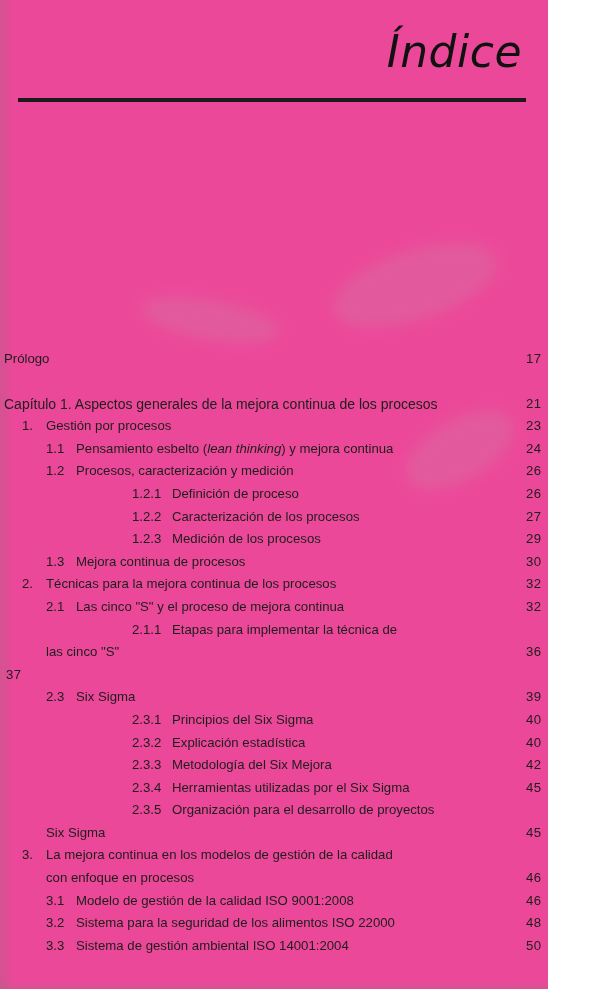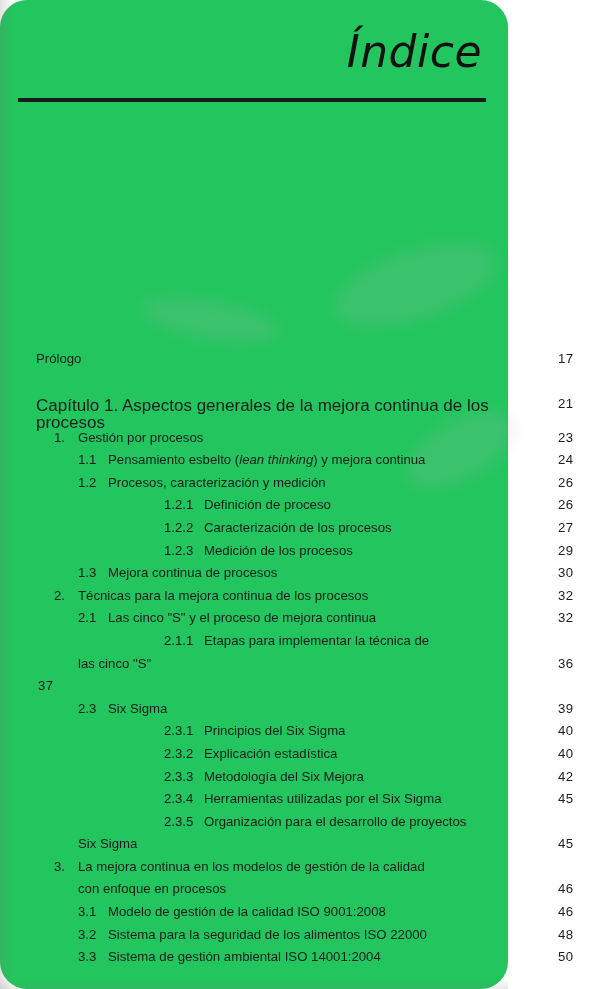--- a/index.html
+++ b/index.html
@@ -10,24 +10,23 @@
   body {
     width: 600px;
     height: 989px;
     font-family: "Liberation Sans", sans-serif;
     color: #1a1a1a;
     position: relative;
     overflow: hidden;
   }
   .page {
     position: relative;
-    width: 508px;
+    width: 548px;
     height: 989px;
-    background: #22c55e;
-    border-radius: 27px;
+    background: #ec4899;
   }
   .title {
     position: absolute;
     top: 26px;
     right: 26px;
     font-family: "DejaVu Sans", sans-serif;
     font-style: italic;
     font-size: 44px;
     font-weight: 400;
     letter-spacing: 0.5px;
@@ -37,21 +36,21 @@
     position: absolute;
     top: 98px;
     left: 18px;
     right: 22px;
     height: 4px;
     background: #1b1b1b;
   }
   .toc {
     position: absolute;
     top: 352px;
-    left: 36px;
+    left: 4px;
     width: 556px;
     font-size: 13.2px;
     line-height: 1.0;
     color: #1d1d1d;
   }
   .row {
     display: flex;
     align-items: flex-start;
     min-height: 22.6px;
   }
@@ -64,21 +63,21 @@
     text-align: left;
     padding-left: 2px;
     letter-spacing: 0.4px;
   }
   .num {
     display: inline-block;
   }
   
   .lvl-front .lbl { padding-left: 0px; }
   .lvl-chap { margin-top: 22px; }
-  .lvl-chap .lbl { padding-left: 0px; font-size: 17px; }
+  .lvl-chap .lbl { padding-left: 0px; font-size: 14px; }
   .lvl-1 { margin-top: 0; justify-content: center; }
   .lvl-1 .lbl { padding-left: 18px; }
   .lvl-1 .lbl .num { width: 24px; }
   .lvl-2 .lbl { padding-left: 42px; }
   .lvl-2 .lbl .num { width: 30px; }
   .lvl-3 .lbl { padding-left: 84px; }
   .lvl-3 .lbl .num { width: 40px; margin-left: 44px; }
   .cont .lbl { padding-left: 42px; }
   i.it { font-style: italic; margin-top: 24px; }
   .smudge {

